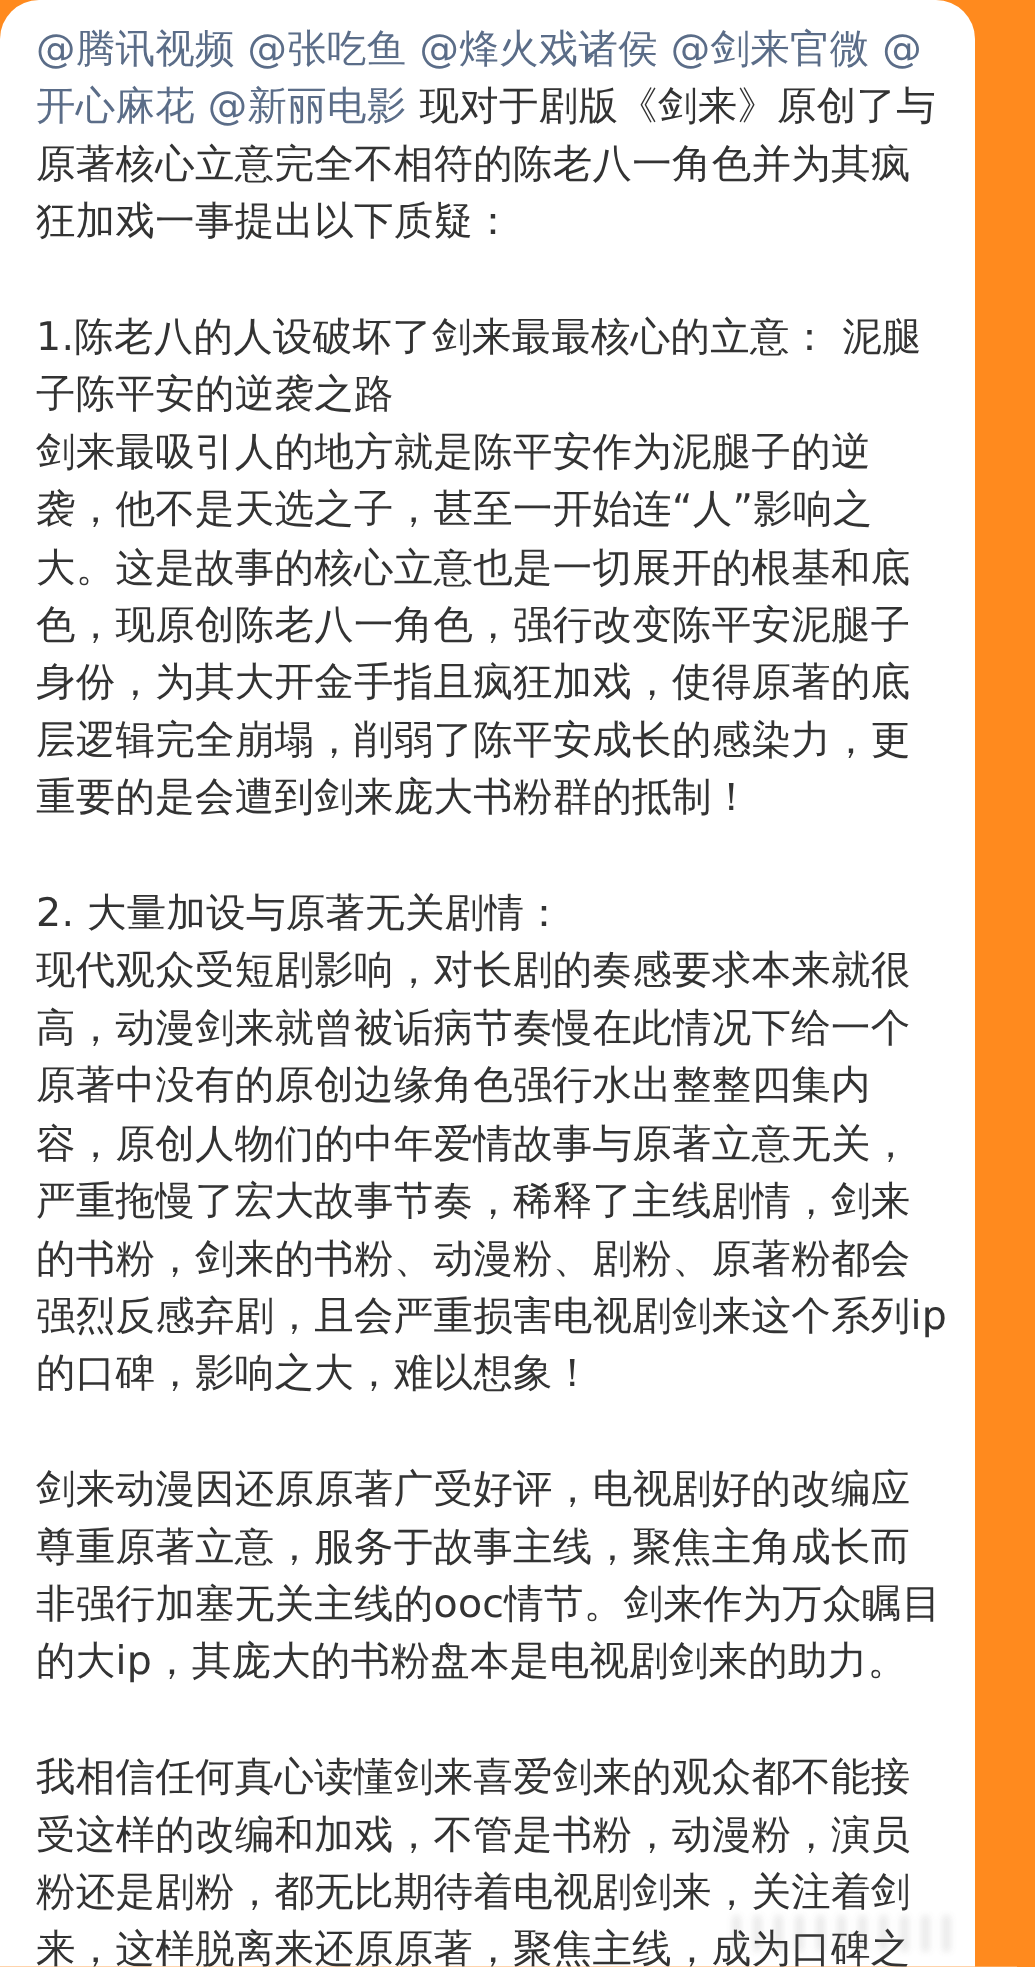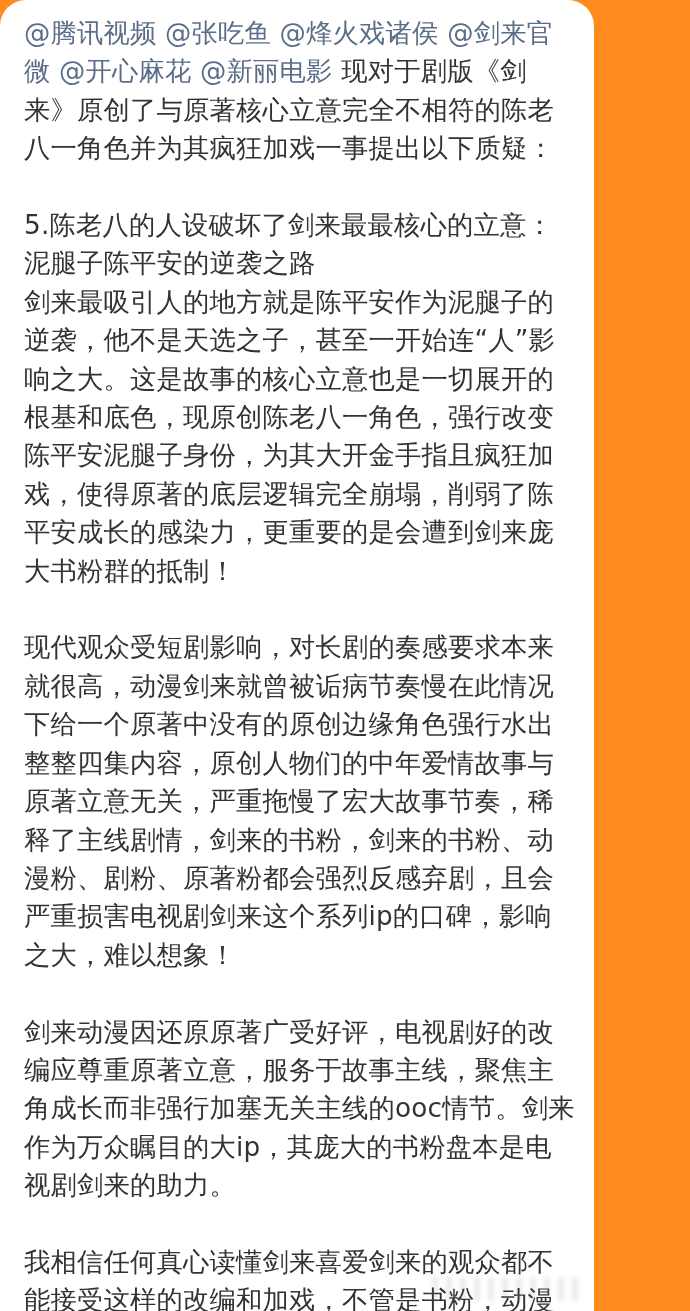--- a/index.html
+++ b/index.html
@@ -7,21 +7,21 @@
       padding: 0;
       width: 690px;
       height: 1311px;
       overflow: hidden;
       background: #ff8a1e;
     }
     .card {
       position: absolute;
       left: 0;
       top: 0;
-      width: 594px;
+      width: 650px;
       height: 1311px;
       background: #ffffff;
       border-top-left-radius: 26px;
       border-top-right-radius: 26px;
       box-sizing: border-box;
       padding: 14px 18px 0 24px;
       overflow: hidden;
     }
     .post-body {
       font-family: "DejaVu Sans", "Liberation Sans", sans-serif;
@@ -54,23 +54,23 @@
     }
   </style>
 </head>
 <body>
 
 <div class="card">
   <div class="post-body">
 
     <p class="para"><span class="mention">@腾讯视频</span> <span class="mention">@张吃鱼</span> <span class="mention">@烽火戏诸侯</span> <span class="mention">@剑来官微</span> <span class="mention">@开心麻花</span> <span class="mention">@新丽电影</span><span> 现对于剧版《剑来》原创了与原著核心立意完全不相符的陈老八一角色并为其疯狂加戏一事提出以下质疑：</span></p>
 
-    <p class="para"><span style="display:block">5.陈老八的人设破坏了剑来最最核心的立意： 泥腿子陈平安的逆袭之路</span><span style="display:block">剑来最吸引人的地方就是陈平安作为泥腿子的逆袭，他不是天选之子，甚至一开始连“人”影响之大。这是故事的核心立意也是一切展开的根基和底色，现原创陈老八一角色，强行改变陈平安泥腿子身份，为其大开金手指且疯狂加戏，使得原著的底层逻辑完全崩塌，削弱了陈平安成长的感染力，更重要的是会遭到剑来庞大书粉群的抵制！</span></p>
+    <p class="para"><span style="display:block">1.陈老八的人设破坏了剑来最最核心的立意： 泥腿子陈平安的逆袭之路</span><span style="display:block">剑来最吸引人的地方就是陈平安作为泥腿子的逆袭，他不是天选之子，甚至一开始连“人”影响之大。这是故事的核心立意也是一切展开的根基和底色，现原创陈老八一角色，强行改变陈平安泥腿子身份，为其大开金手指且疯狂加戏，使得原著的底层逻辑完全崩塌，削弱了陈平安成长的感染力，更重要的是会遭到剑来庞大书粉群的抵制！</span></p>
 
-    <p class="para"><span style="display:block">现代观众受短剧影响，对长剧的奏感要求本来就很高，动漫剑来就曾被诟病节奏慢在此情况下给一个原著中没有的原创边缘角色强行水出整整四集内容，原创人物们的中年爱情故事与原著立意无关，严重拖慢了宏大故事节奏，稀释了主线剧情，剑来的书粉，剑来的书粉、动漫粉、剧粉、原著粉都会强烈反感弃剧，且会严重损害电视剧剑来这个系列ip的口碑，影响之大，难以想象！</span></p>
+    <p class="para"><span style="display:block">2. 大量加设与原著无关剧情：</span><span style="display:block">现代观众受短剧影响，对长剧的奏感要求本来就很高，动漫剑来就曾被诟病节奏慢在此情况下给一个原著中没有的原创边缘角色强行水出整整四集内容，原创人物们的中年爱情故事与原著立意无关，严重拖慢了宏大故事节奏，稀释了主线剧情，剑来的书粉，剑来的书粉、动漫粉、剧粉、原著粉都会强烈反感弃剧，且会严重损害电视剧剑来这个系列ip的口碑，影响之大，难以想象！</span></p>
 
     <p class="para">剑来动漫因还原原著广受好评，电视剧好的改编应尊重原著立意，服务于故事主线，聚焦主角成长而非强行加塞无关主线的ooc情节。剑来作为万众瞩目的大ip，其庞大的书粉盘本是电视剧剑来的助力。</p>
 
     <p class="para">我相信任何真心读懂剑来喜爱剑来的观众都不能接受这样的改编和加戏，不管是书粉，动漫粉，演员粉还是剧粉，都无比期待着电视剧剑来，关注着剑来，这样脱离来还原原著，聚焦主线，成为口碑之作。</p>
 
   </div>
 
   <div class="watermark"></div>
 </div>
 

